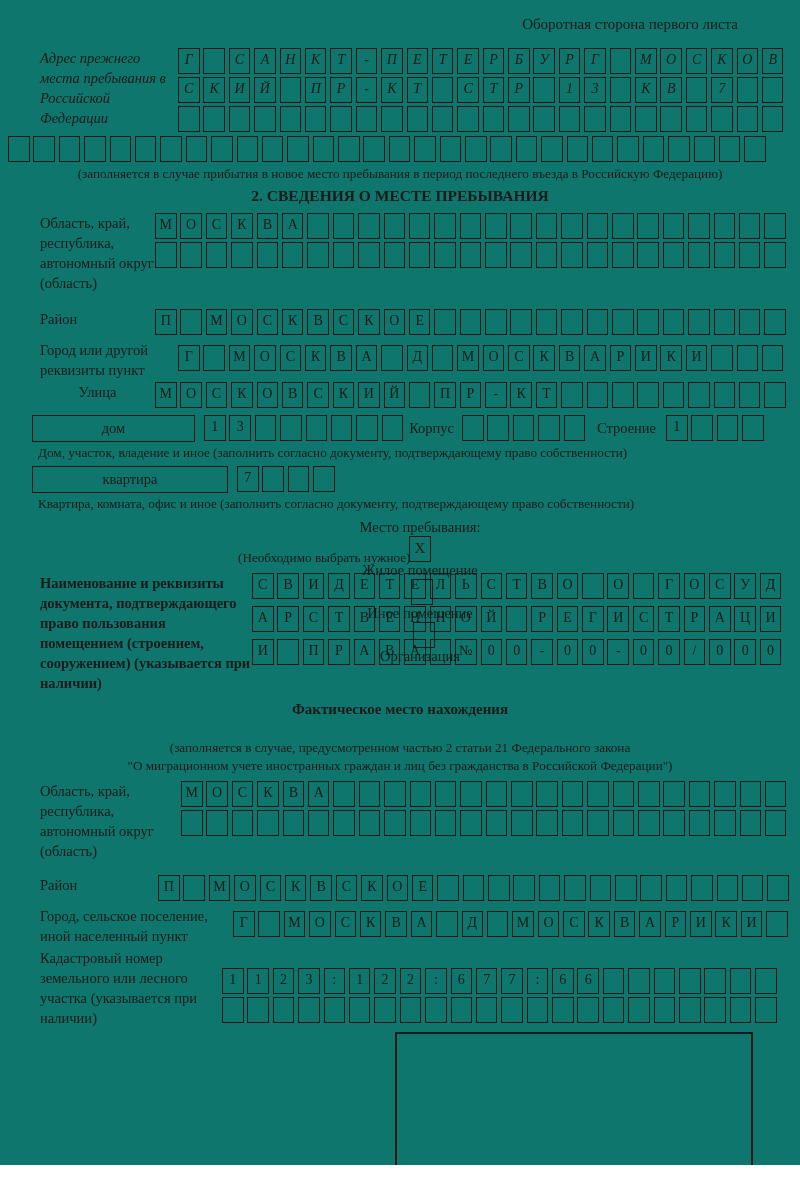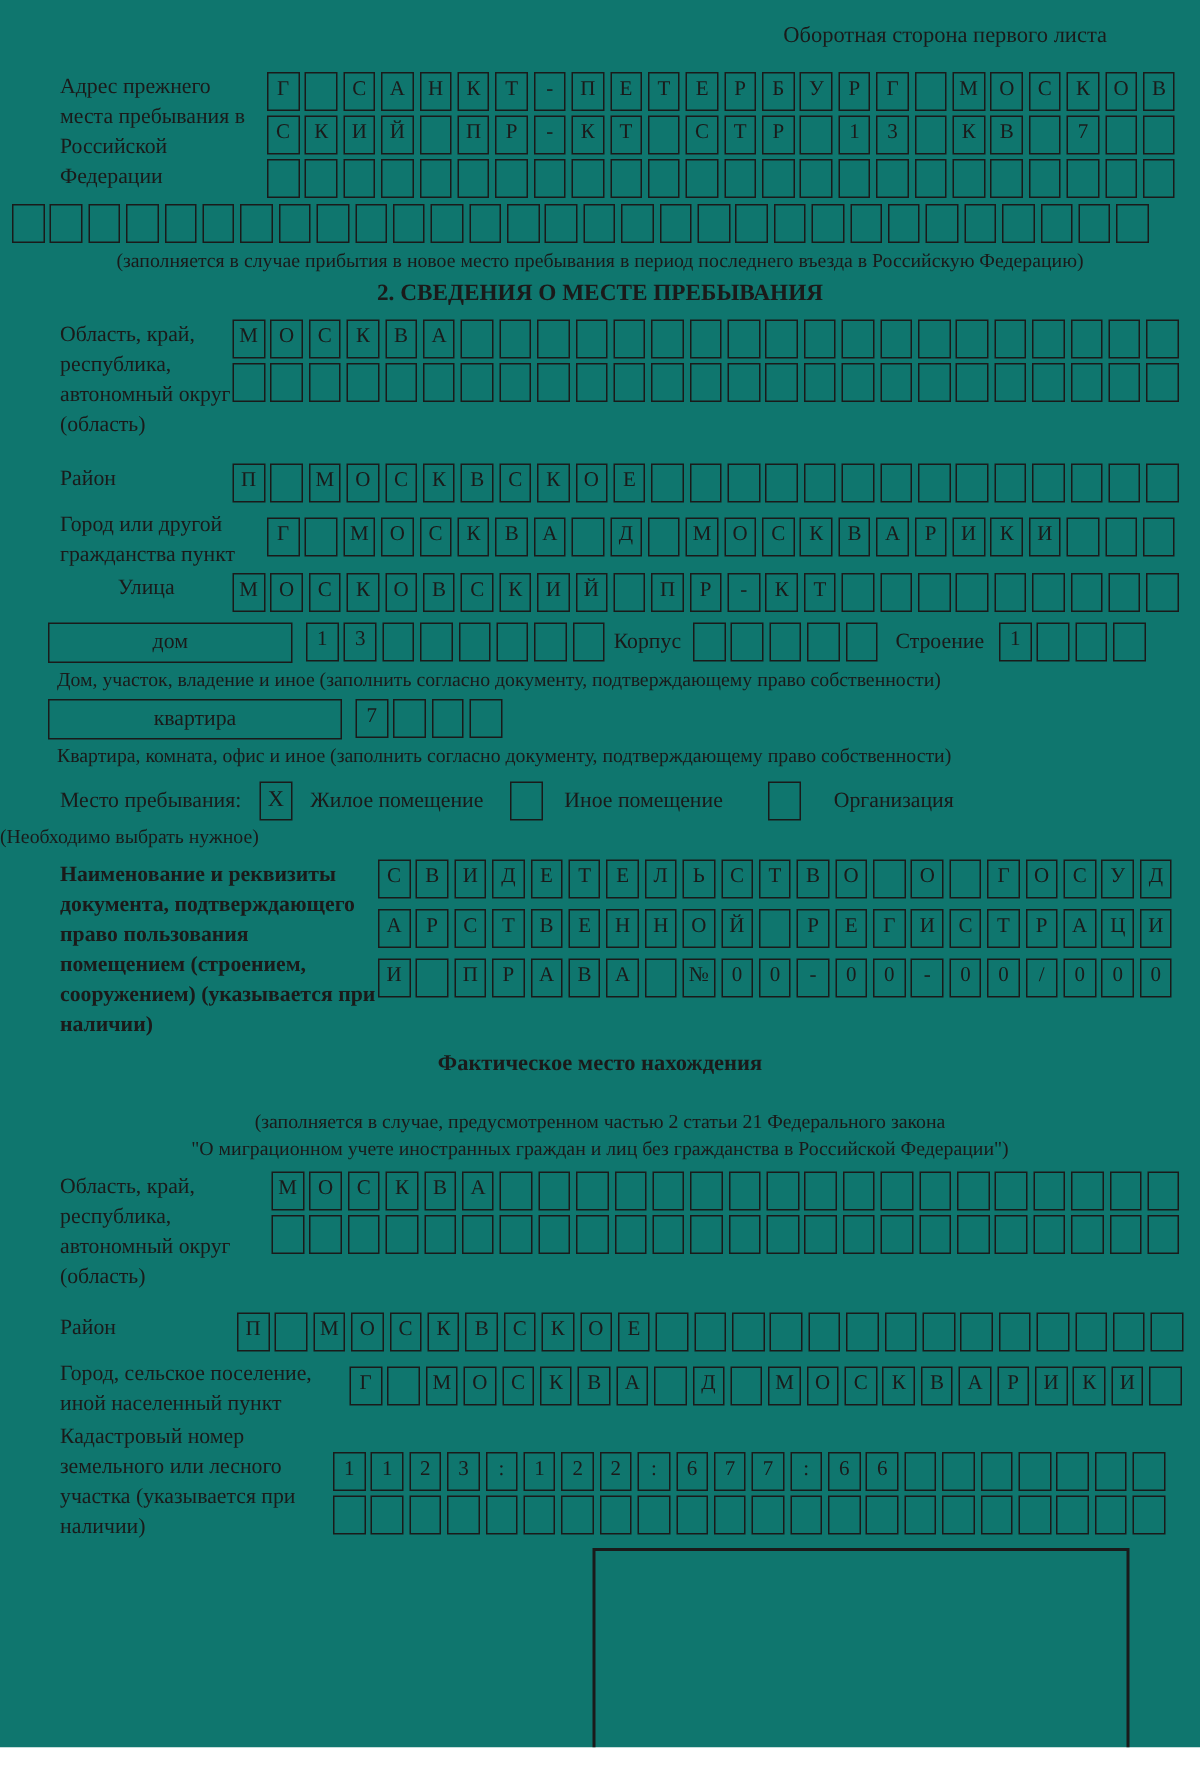--- a/index.html
+++ b/index.html
@@ -49,21 +49,21 @@
   }
   .inl{font-size:14.5px;line-height:26px;flex:0 0 auto;}
   .chk{
     display:inline-block;box-sizing:border-box;
     width:22px;height:26px;
     border:1.5px solid #1a1a1a;
     text-align:center;font-size:15px;line-height:23px;
     vertical-align:middle;
     flex:0 0 auto;
   }
-  .stay{align-items:center;height:30px;}
+  .stay{align-items:center;height:30px;flex-direction:column;}
   .stay .lbl-inl{font-size:14.5px;}
   .docrows .cellrow{margin-bottom:7px;}
   .stampbox{
     box-sizing:border-box;
     margin-left:395px;
     width:358px;height:175px;
     border:2px solid #1a1a1a;
   }
   .caption{
     margin-left:393px;
@@ -76,21 +76,21 @@
   .mb4{margin-bottom:4px;}
   .mb6{margin-bottom:6px;}
 </style>
 </head>
 <body>
 
 <div class="page">
 
   <div class="hdr">Оборотная сторона первого листа</div>
 
-  <div class="frow ml40" style="margin-top:10px;">
+  <div class="frow ml40" style="margin-top:10px;font-style:italic;">
     <div class="lbl" style="width:138px;">Адрес прежнего места пребывания в Российской Федерации</div>
     <div class="rows">
       <div class="cellrow"><span class="cell">Г</span><span class="cell">&nbsp;</span><span class="cell">С</span><span class="cell">А</span><span class="cell">Н</span><span class="cell">К</span><span class="cell">Т</span><span class="cell">-</span><span class="cell">П</span><span class="cell">Е</span><span class="cell">Т</span><span class="cell">Е</span><span class="cell">Р</span><span class="cell">Б</span><span class="cell">У</span><span class="cell">Р</span><span class="cell">Г</span><span class="cell">&nbsp;</span><span class="cell">М</span><span class="cell">О</span><span class="cell">С</span><span class="cell">К</span><span class="cell">О</span><span class="cell">В</span></div>
       <div class="cellrow"><span class="cell">С</span><span class="cell">К</span><span class="cell">И</span><span class="cell">Й</span><span class="cell">&nbsp;</span><span class="cell">П</span><span class="cell">Р</span><span class="cell">-</span><span class="cell">К</span><span class="cell">Т</span><span class="cell">&nbsp;</span><span class="cell">С</span><span class="cell">Т</span><span class="cell">Р</span><span class="cell">&nbsp;</span><span class="cell">1</span><span class="cell">3</span><span class="cell">&nbsp;</span><span class="cell">К</span><span class="cell">В</span><span class="cell">&nbsp;</span><span class="cell">7</span><span class="cell">&nbsp;</span><span class="cell">&nbsp;</span></div>
       <div class="cellrow"><span class="cell">&nbsp;</span><span class="cell">&nbsp;</span><span class="cell">&nbsp;</span><span class="cell">&nbsp;</span><span class="cell">&nbsp;</span><span class="cell">&nbsp;</span><span class="cell">&nbsp;</span><span class="cell">&nbsp;</span><span class="cell">&nbsp;</span><span class="cell">&nbsp;</span><span class="cell">&nbsp;</span><span class="cell">&nbsp;</span><span class="cell">&nbsp;</span><span class="cell">&nbsp;</span><span class="cell">&nbsp;</span><span class="cell">&nbsp;</span><span class="cell">&nbsp;</span><span class="cell">&nbsp;</span><span class="cell">&nbsp;</span><span class="cell">&nbsp;</span><span class="cell">&nbsp;</span><span class="cell">&nbsp;</span><span class="cell">&nbsp;</span><span class="cell">&nbsp;</span></div>
     </div>
   </div>
   <div class="cellrow fullrow"><span class="cell">&nbsp;</span><span class="cell">&nbsp;</span><span class="cell">&nbsp;</span><span class="cell">&nbsp;</span><span class="cell">&nbsp;</span><span class="cell">&nbsp;</span><span class="cell">&nbsp;</span><span class="cell">&nbsp;</span><span class="cell">&nbsp;</span><span class="cell">&nbsp;</span><span class="cell">&nbsp;</span><span class="cell">&nbsp;</span><span class="cell">&nbsp;</span><span class="cell">&nbsp;</span><span class="cell">&nbsp;</span><span class="cell">&nbsp;</span><span class="cell">&nbsp;</span><span class="cell">&nbsp;</span><span class="cell">&nbsp;</span><span class="cell">&nbsp;</span><span class="cell">&nbsp;</span><span class="cell">&nbsp;</span><span class="cell">&nbsp;</span><span class="cell">&nbsp;</span><span class="cell">&nbsp;</span><span class="cell">&nbsp;</span><span class="cell">&nbsp;</span><span class="cell">&nbsp;</span><span class="cell">&nbsp;</span><span class="cell">&nbsp;</span></div>
   <div class="note center">(заполняется в случае прибытия в новое место пребывания в период последнего въезда в Российскую Федерацию)</div>
 
@@ -103,21 +103,21 @@
       <div class="cellrow"><span class="cell">&nbsp;</span><span class="cell">&nbsp;</span><span class="cell">&nbsp;</span><span class="cell">&nbsp;</span><span class="cell">&nbsp;</span><span class="cell">&nbsp;</span><span class="cell">&nbsp;</span><span class="cell">&nbsp;</span><span class="cell">&nbsp;</span><span class="cell">&nbsp;</span><span class="cell">&nbsp;</span><span class="cell">&nbsp;</span><span class="cell">&nbsp;</span><span class="cell">&nbsp;</span><span class="cell">&nbsp;</span><span class="cell">&nbsp;</span><span class="cell">&nbsp;</span><span class="cell">&nbsp;</span><span class="cell">&nbsp;</span><span class="cell">&nbsp;</span><span class="cell">&nbsp;</span><span class="cell">&nbsp;</span><span class="cell">&nbsp;</span><span class="cell">&nbsp;</span><span class="cell">&nbsp;</span></div>
     </div>
   </div>
 
   <div class="frow ml40 mb2" style="margin-top:16px;">
     <div class="lbl" style="width:115px;">Район</div>
     <div class="cellrow"><span class="cell">П</span><span class="cell">&nbsp;</span><span class="cell">М</span><span class="cell">О</span><span class="cell">С</span><span class="cell">К</span><span class="cell">В</span><span class="cell">С</span><span class="cell">К</span><span class="cell">О</span><span class="cell">Е</span><span class="cell">&nbsp;</span><span class="cell">&nbsp;</span><span class="cell">&nbsp;</span><span class="cell">&nbsp;</span><span class="cell">&nbsp;</span><span class="cell">&nbsp;</span><span class="cell">&nbsp;</span><span class="cell">&nbsp;</span><span class="cell">&nbsp;</span><span class="cell">&nbsp;</span><span class="cell">&nbsp;</span><span class="cell">&nbsp;</span><span class="cell">&nbsp;</span><span class="cell">&nbsp;</span></div>
   </div>
 
   <div class="frow ml40 mb2">
-    <div class="lbl" style="width:138px;">Город или другой гражданства пункт</div>
+    <div class="lbl" style="width:138px;">Город или другой реквизиты пункт</div>
     <div class="cellrow" style="margin-top:5px;"><span class="cell">Г</span><span class="cell">&nbsp;</span><span class="cell">М</span><span class="cell">О</span><span class="cell">С</span><span class="cell">К</span><span class="cell">В</span><span class="cell">А</span><span class="cell">&nbsp;</span><span class="cell">Д</span><span class="cell">&nbsp;</span><span class="cell">М</span><span class="cell">О</span><span class="cell">С</span><span class="cell">К</span><span class="cell">В</span><span class="cell">А</span><span class="cell">Р</span><span class="cell">И</span><span class="cell">К</span><span class="cell">И</span><span class="cell">&nbsp;</span><span class="cell">&nbsp;</span><span class="cell">&nbsp;</span></div>
   </div>
 
   <div class="frow ml40 mb4">
     <div class="lbl" style="width:115px;text-align:center;">Улица</div>
     <div class="cellrow"><span class="cell">М</span><span class="cell">О</span><span class="cell">С</span><span class="cell">К</span><span class="cell">О</span><span class="cell">В</span><span class="cell">С</span><span class="cell">К</span><span class="cell">И</span><span class="cell">Й</span><span class="cell">&nbsp;</span><span class="cell">П</span><span class="cell">Р</span><span class="cell">-</span><span class="cell">К</span><span class="cell">Т</span><span class="cell">&nbsp;</span><span class="cell">&nbsp;</span><span class="cell">&nbsp;</span><span class="cell">&nbsp;</span><span class="cell">&nbsp;</span><span class="cell">&nbsp;</span><span class="cell">&nbsp;</span><span class="cell">&nbsp;</span><span class="cell">&nbsp;</span></div>
   </div>
 
   <div class="frow ml32">
     <div class="fieldbox" style="width:163px;margin-right:9px;">дом</div>
@@ -137,21 +137,21 @@
 
   <div class="frow ml40 stay">
     <span class="lbl-inl">Место пребывания:</span>
     <span class="chk" style="margin:0 12px 0 12px;">X</span>
     <span class="lbl-inl">Жилое помещение</span>
     <span class="chk" style="margin:0 14px 0 18px;">&nbsp;</span>
     <span class="lbl-inl">Иное помещение</span>
     <span class="chk" style="margin:0 22px 0 30px;">&nbsp;</span>
     <span class="lbl-inl">Организация</span>
   </div>
-  <div class="note" style="margin-bottom:6px;">(Необходимо выбрать нужное)</div>
+  <div class="note" style="margin-left:238px;margin-bottom:6px;">(Необходимо выбрать нужное)</div>
 
   <div class="frow ml40">
     <div class="lbl" style="width:212px;font-weight:bold;">Наименование и реквизиты документа, подтверждающего право пользования помещением (строением, сооружением) (указывается при наличии)</div>
     <div class="rows docrows">
       <div class="cellrow"><span class="cell">С</span><span class="cell">В</span><span class="cell">И</span><span class="cell">Д</span><span class="cell">Е</span><span class="cell">Т</span><span class="cell">Е</span><span class="cell">Л</span><span class="cell">Ь</span><span class="cell">С</span><span class="cell">Т</span><span class="cell">В</span><span class="cell">О</span><span class="cell">&nbsp;</span><span class="cell">О</span><span class="cell">&nbsp;</span><span class="cell">Г</span><span class="cell">О</span><span class="cell">С</span><span class="cell">У</span><span class="cell">Д</span></div>
       <div class="cellrow"><span class="cell">А</span><span class="cell">Р</span><span class="cell">С</span><span class="cell">Т</span><span class="cell">В</span><span class="cell">Е</span><span class="cell">Н</span><span class="cell">Н</span><span class="cell">О</span><span class="cell">Й</span><span class="cell">&nbsp;</span><span class="cell">Р</span><span class="cell">Е</span><span class="cell">Г</span><span class="cell">И</span><span class="cell">С</span><span class="cell">Т</span><span class="cell">Р</span><span class="cell">А</span><span class="cell">Ц</span><span class="cell">И</span></div>
       <div class="cellrow"><span class="cell">И</span><span class="cell">&nbsp;</span><span class="cell">П</span><span class="cell">Р</span><span class="cell">А</span><span class="cell">В</span><span class="cell">А</span><span class="cell">&nbsp;</span><span class="cell">№</span><span class="cell">0</span><span class="cell">0</span><span class="cell">-</span><span class="cell">0</span><span class="cell">0</span><span class="cell">-</span><span class="cell">0</span><span class="cell">0</span><span class="cell">/</span><span class="cell">0</span><span class="cell">0</span><span class="cell">0</span></div>
     </div>
   </div>
 

